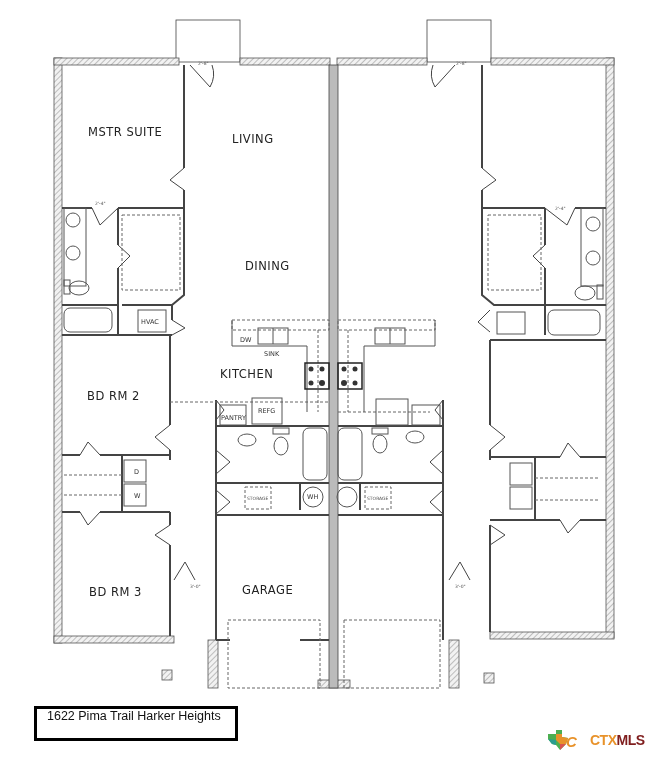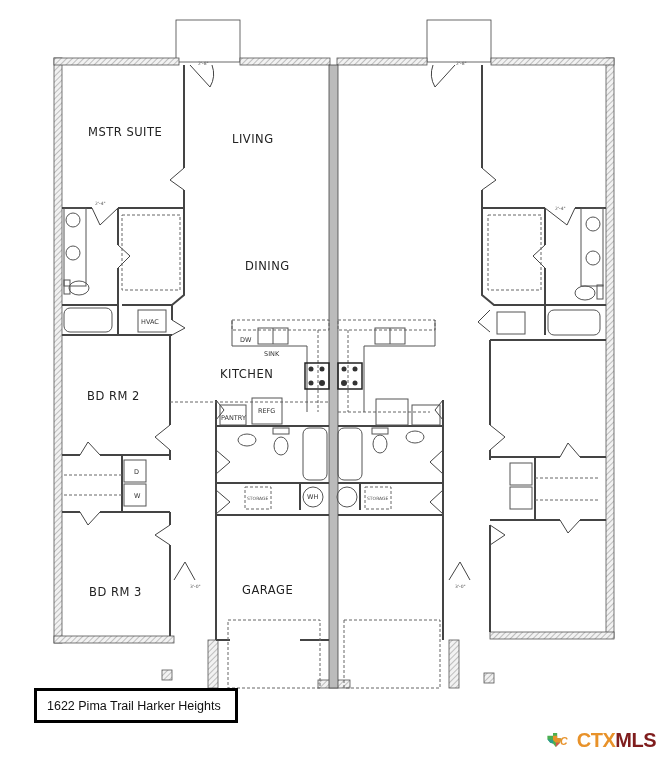--- a/index.html
+++ b/index.html
@@ -2,28 +2,28 @@
 <html><head>
 <meta charset="utf-8">
 <style>
   html, body { margin: 0; padding: 0; background: #ffffff; }
   body { width: 667px; height: 768px; position: relative; overflow: hidden; font-family: "DejaVu Sans", sans-serif; }
   #plan { position: absolute; left: 0; top: 0; width: 667px; height: 700px; }
   .room-label { font-family: "DejaVu Sans", sans-serif; font-size: 11.5px; letter-spacing: 0.5px; fill: #222; }
   .small-label { font-family: "DejaVu Sans", sans-serif; font-size: 6.5px; fill: #333; }
   .dim { font-family: "DejaVu Sans", sans-serif; font-size: 4.5px; fill: #555; }
   .caption-box {
-    position: absolute; left: 34px; top: 688px; width: 204px; height: 35px;
+    position: absolute; left: 34px; top: 706px; width: 204px; height: 35px;
     border: 3px solid #000; box-sizing: border-box; background: #fff;
-    display: flex; align-items: center; padding-left: 10px;
+    display: flex; align-items: flex-start; padding-left: 10px;
   }
   .caption-text { font-family: "Liberation Sans", sans-serif; font-size: 12.5px; color: #111; }
   .logo { position: absolute; left: 546px; top: 726px; width: 110px; height: 28px; display: flex; align-items: center; }
   .logo-mark { position: relative; width: 44px; height: 24px; }
-  .logo-text { font-family: "Liberation Sans", sans-serif; font-weight: bold; font-size: 20px; letter-spacing: -0.5px; }
+  .logo-text { font-family: "Liberation Sans", sans-serif; font-weight: bold; font-size: 14px; letter-spacing: -0.5px; }
   .logo-ctx { color: #e8922a; }
   .logo-mls { color: #7f1d1d; }
 </style>
 </head>
 <body>
 
 <svg id="plan" viewBox="0 0 667 700" xmlns="http://www.w3.org/2000/svg">
   <defs>
     <pattern id="hatch" width="4" height="4" patternUnits="userSpaceOnUse" patternTransform="rotate(45)">
       <rect width="4" height="4" fill="#f2f2f2"></rect>

